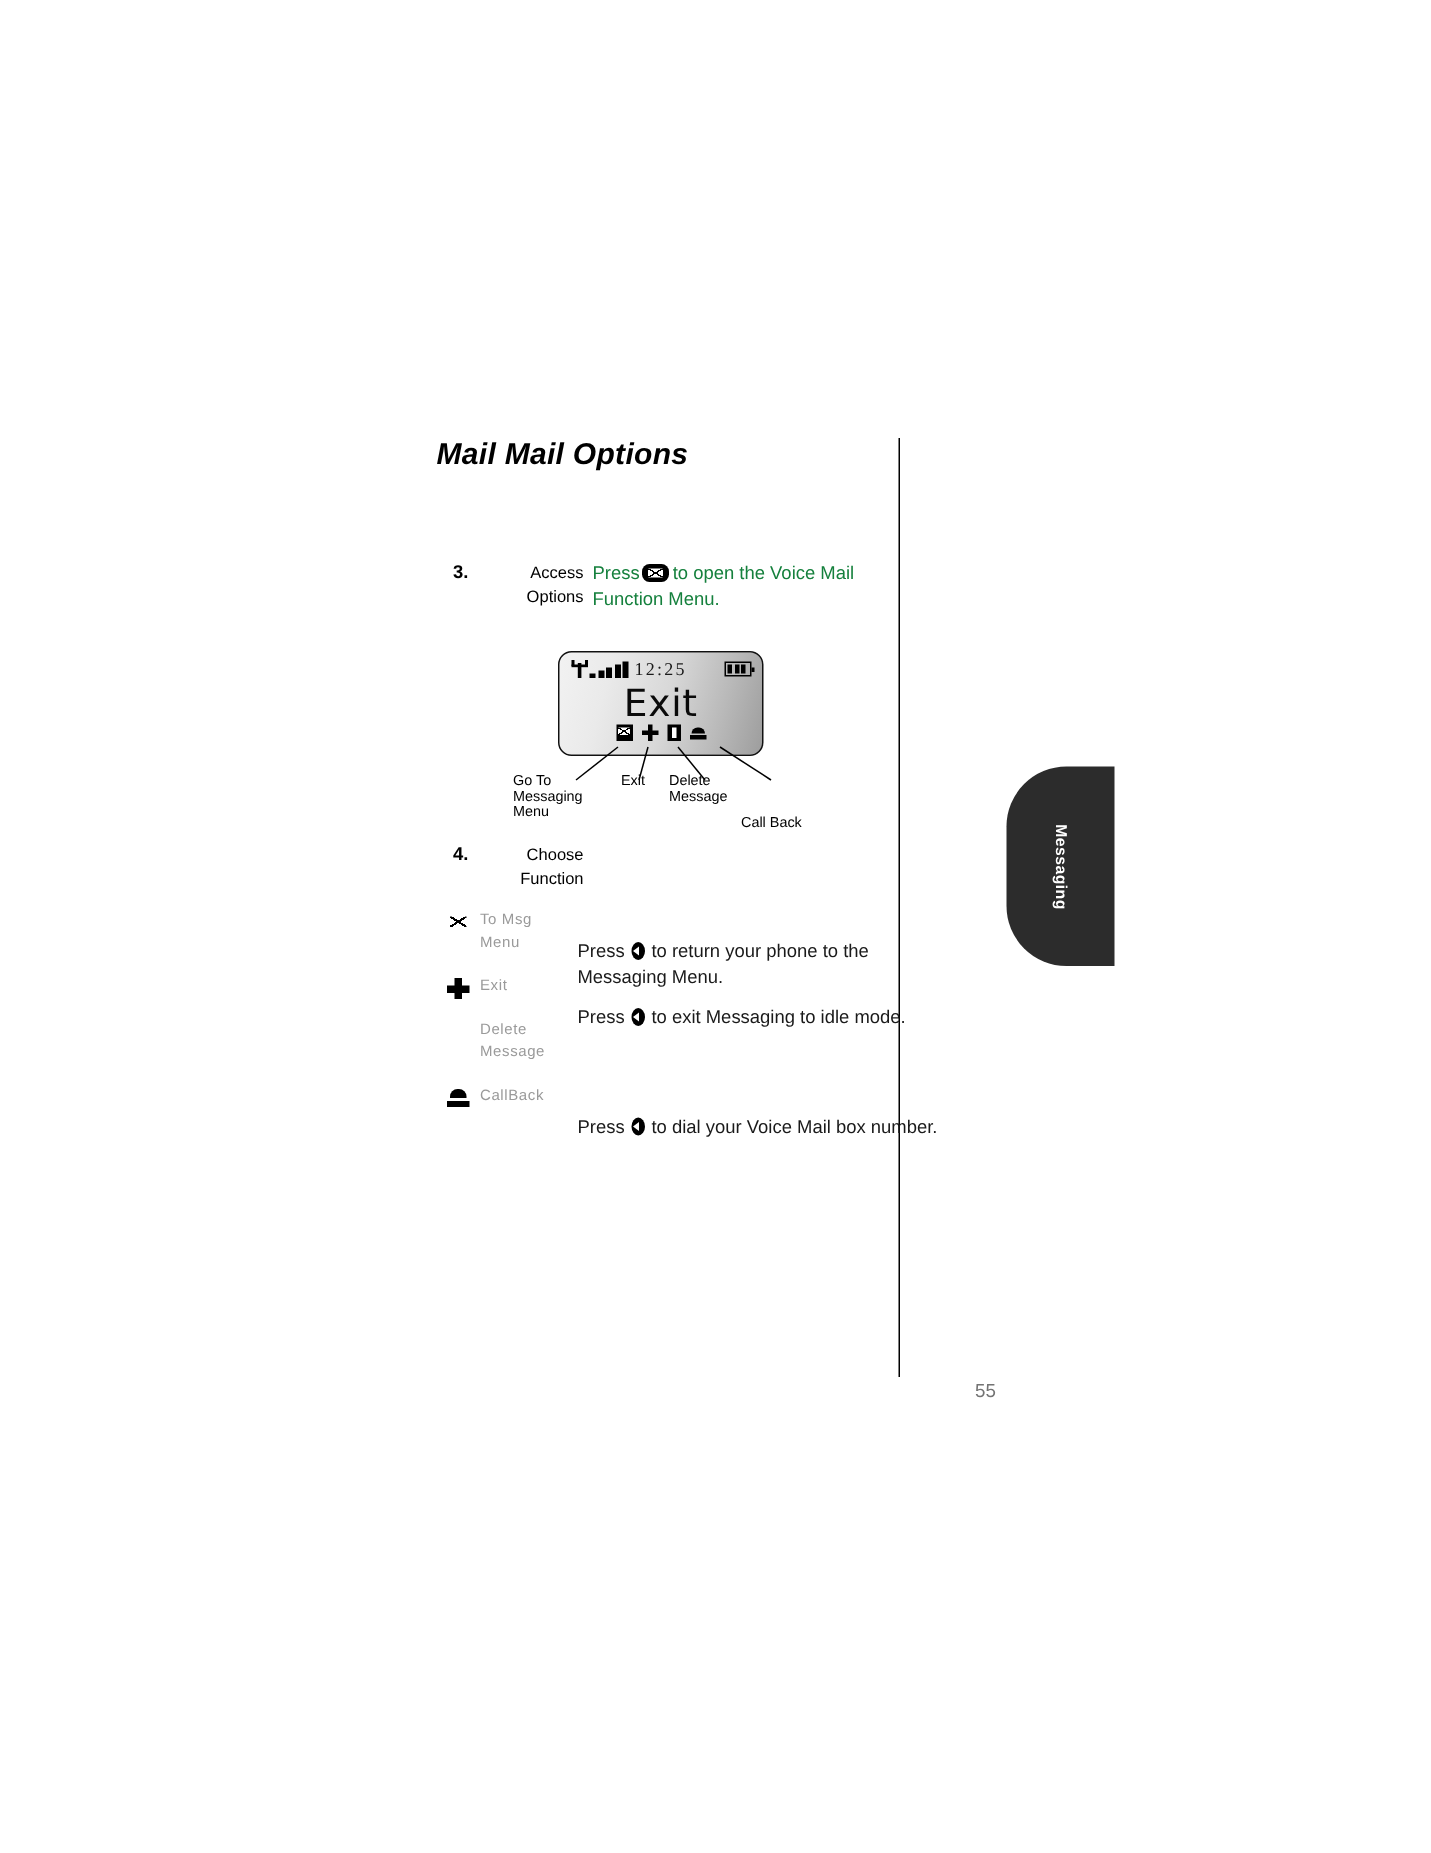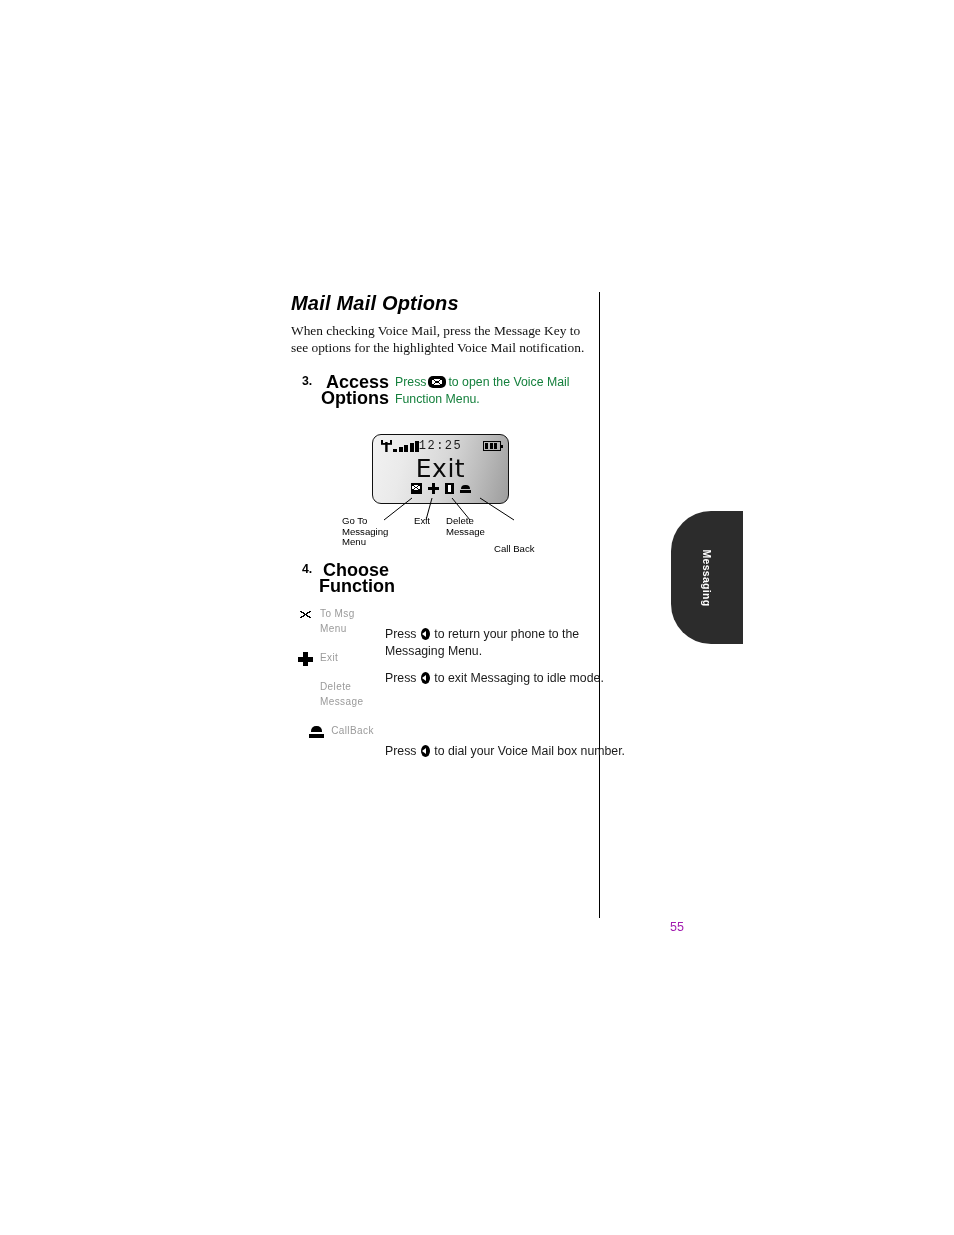--- a/index.html
+++ b/index.html
@@ -67,22 +67,22 @@
   .step-num {
     font-family: "Liberation Sans", sans-serif;
     font-weight: bold;
     font-size: 12.3px;
     width: 17px;
     flex: 0 0 17px;
     text-align: left;
   }
   .step-title {
     font-family: "Liberation Sans", sans-serif;
-    font-weight: bold;
-    font-size: 18px;
+    font-weight: normal;
+    font-size: 11px;
     width: 70px;
     flex: 0 0 70px;
     line-height: 16px;
     text-align: right;
     padding-right: 6px;
   }
   .step-body {
     font-family: "Liberation Sans", sans-serif;
     font-size: 12.3px;
     line-height: 16.5px;
@@ -201,21 +201,21 @@
   .sig-bars i:nth-child(2){ height: 5px; }
   .sig-bars i:nth-child(3){ height: 7px; }
   .sig-bars i:nth-child(4){ height: 9px; }
   .sig-bars i:nth-child(5){ height: 11px; }
 
   .lcd-time {
     position: absolute;
     left: 50%;
     top: -1px;
     transform: translateX(-50%);
-    font-family: Liberation Mono, monospace;
+    font-family: Liberation Serif, serif;
     font-size: 12px;
     letter-spacing: 1.5px;
     color: #1a1a1a;
   }
   .batt {
     position: absolute;
     right: 0;
     top: 1px;
     width: 18px;
     height: 10px;
@@ -391,37 +391,36 @@
     font-weight: bold;
     font-size: 10.5px;
     color: #ffffff;
     letter-spacing: 0.3px;
     white-space: nowrap;
   }
 
   
   #pagenum {
     position: absolute;
-    left: 670px;
+    left: 650px;
     top: 920px;
     font-family: "Liberation Sans", sans-serif;
     font-size: 12.5px;
-    color: #a21caf;
+    color: #737373;
   }
 </style>
 </head>
 <body>
 
 <div id="page">
 
   <div class="vrule"></div>
 
   <div class="heading">Mail Mail Options</div>
 
-  <div class="intro">When checking Voice Mail, press the Message Key to see options for the highlighted Voice Mail notification.</div>
 
   <div class="step" style="left:302px; top:374px;">
     <div class="step-num">3.</div>
     <div class="step-title">
       <span>Access</span>
       <span>Options</span>
     </div>
     <div class="step-body">
       <span class="ln"><span>Press</span><span class="keymsg"></span><span>to open the Voice Mail</span></span>
       <span class="ln">Function Menu.</span>
@@ -525,21 +524,21 @@
   <div class="fnrow" style="left:298px; top:679px;">
     <div class="fn-icon">
       <span class="bigicon bi-trash"></span>
     </div>
     <div class="fn-name">
       <span>Delete</span>
       <span>Message</span>
     </div>
   </div>
 
-  <div class="fnrow" style="left:298px; top:723px;text-align:center;">
+  <div class="fnrow" style="left:298px; top:723px;">
     <div class="fn-icon">
       <span class="bigicon bi-phone"></span>
     </div>
     <div class="fn-name">
       <span>CallBack</span>
     </div>
     <div class="fn-desc">
       <span class="ln"><span>Press</span>&nbsp;<span class="keyoval sel"></span>&nbsp;<span>to dial your Voice Mail box number.</span></span>
     </div>
   </div>

